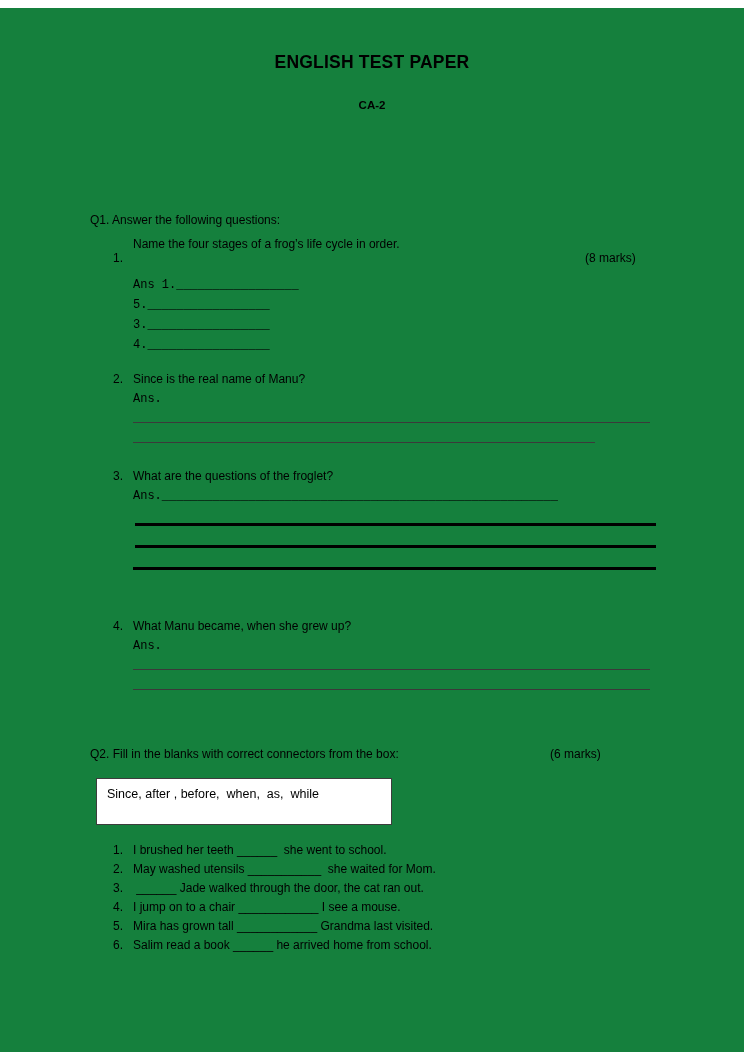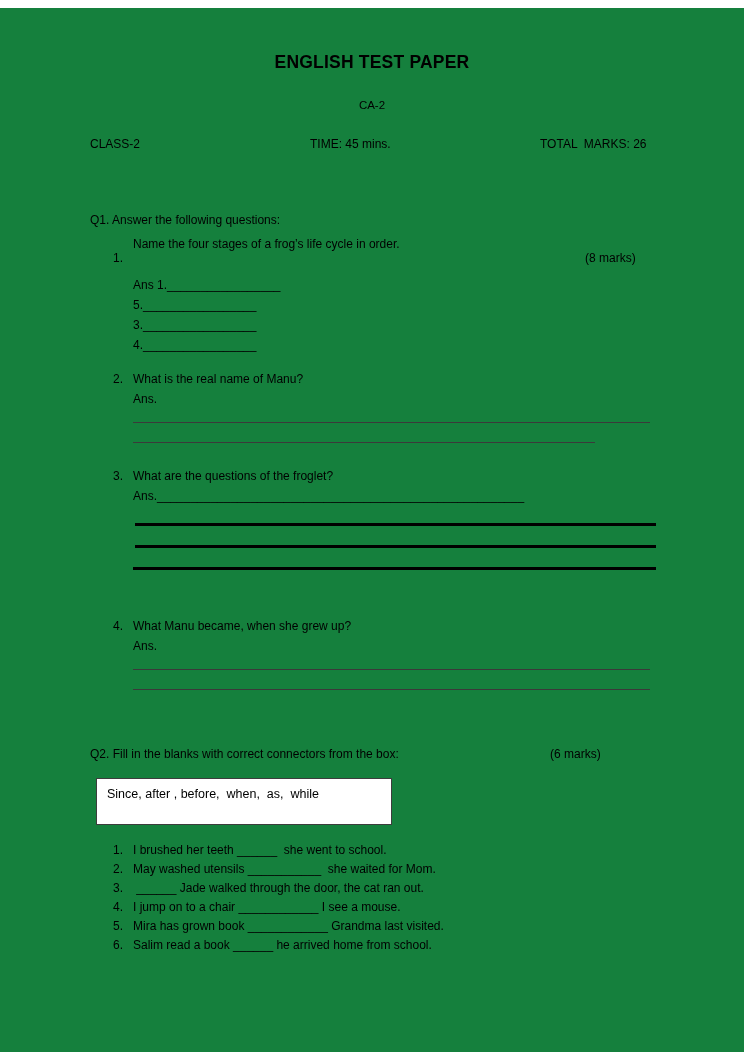--- a/index.html
+++ b/index.html
@@ -31,21 +31,21 @@
     font-weight: bold;
     letter-spacing: 0.2px;
   }
   .doc-subtitle {
     position: absolute;
     left: 0;
     right: 0;
     top: 91px;
     text-align: center;
     font-size: 11.5px;
-    font-weight: normal;
+    font-weight: bold;
   }
   .meta-row {
     position: absolute;
     left: 90px;
     right: 60px;
     top: 129px;
     height: 16px;
     font-size: 12px;
   }
   .meta-class { position: absolute; left: 0; top: 0; }
@@ -70,20 +70,21 @@
   }
   .marks {
     position: absolute;
     font-size: 12px;
     white-space: nowrap;
   }
   .ans-label {
     position: absolute;
     font-size: 12px;
     white-space: pre;
+    font-family: Liberation Mono, monospace;
   }
 
   
   .rule-thin {
     position: absolute;
     height: 0;
     border-top: 1px solid #3a3a3a;
   }
   .rule-thick {
     position: absolute;
@@ -118,39 +119,34 @@
   }
 </style>
 </head>
 <body>
 
 <div class="page">
 
   <div class="doc-title">ENGLISH TEST PAPER</div>
   <div class="doc-subtitle">CA-2</div>
 
-  <div class="meta-row">
-    <span class="meta-class">CLASS-2</span>
-    <span class="meta-time">TIME: 45 mins.</span>
-    <span class="meta-marks">TOTAL  MARKS: 26</span>
-  </div>
 
   <div class="q-head" style="left:90px; top:205px;">Q1. Answer the following questions:</div>
 
   <div class="q-item-num" style="left:113px; top:243px;">1.</div>
   <div class="q-item-text" style="left:133px; top:229px;">Name the four stages of a frog’s life cycle in order.</div>
   <div class="marks" style="left:585px; top:243px;">(8 marks)</div>
 
   <div class="ans-label" style="left:133px; top:270px;">Ans 1._________________</div>
   <div class="ans-label" style="left:133px; top:290px;">5._________________</div>
   <div class="ans-label" style="left:133px; top:310px;">3._________________</div>
   <div class="ans-label" style="left:133px; top:330px;">4._________________</div>
 
   <div class="q-item-num" style="left:113px; top:364px;">2.</div>
-  <div class="q-item-text" style="left:133px; top:364px;">What is the real name of Manu?</div>
+  <div class="q-item-text" style="left:133px; top:364px;">Since is the real name of Manu?</div>
   <div class="ans-label" style="left:133px; top:384px;">Ans.</div>
   <div class="rule-thin" style="left:133px; top:414px; width:517px;"></div>
   <div class="rule-thin" style="left:133px; top:434px; width:462px;"></div>
 
   <div class="q-item-num" style="left:113px; top:461px;">3.</div>
   <div class="q-item-text" style="left:133px; top:461px;">What are the questions of the froglet?</div>
   <div class="ans-label" style="left:133px; top:481px;">Ans._______________________________________________________</div>
   <div class="rule-thick" style="left:135px; top:515px; width:521px;"></div>
   <div class="rule-thick" style="left:135px; top:537px; width:521px;"></div>
   <div class="rule-thick" style="left:133px; top:559px; width:523px;"></div>
@@ -174,18 +170,18 @@
   <div class="fib-num" style="left:113px; top:854px;">2.</div>
   <div class="fib-text" style="left:133px; top:854px;">May washed utensils ___________  she waited for Mom.</div>
 
   <div class="fib-num" style="left:113px; top:873px;">3.</div>
   <div class="fib-text" style="left:133px; top:873px;"> ______ Jade walked through the door, the cat ran out.</div>
 
   <div class="fib-num" style="left:113px; top:892px;">4.</div>
   <div class="fib-text" style="left:133px; top:892px;">I jump on to a chair ____________ I see a mouse.</div>
 
   <div class="fib-num" style="left:113px; top:911px;">5.</div>
-  <div class="fib-text" style="left:133px; top:911px;">Mira has grown book ____________ Grandma last visited.</div>
+  <div class="fib-text" style="left:133px; top:911px;">Mira has grown tall ____________ Grandma last visited.</div>
 
   <div class="fib-num" style="left:113px; top:930px;">6.</div>
   <div class="fib-text" style="left:133px; top:930px;">Salim read a book ______ he arrived home from school.</div>
 
 </div>
 
 </body></html>

